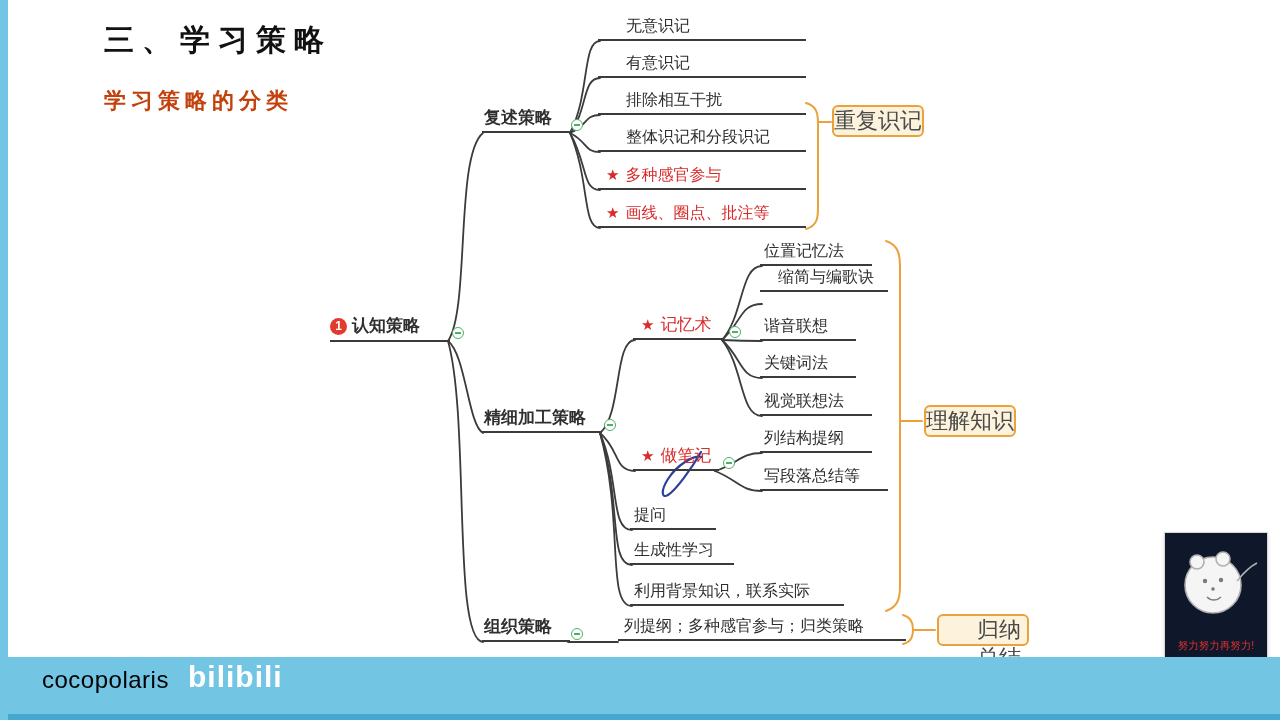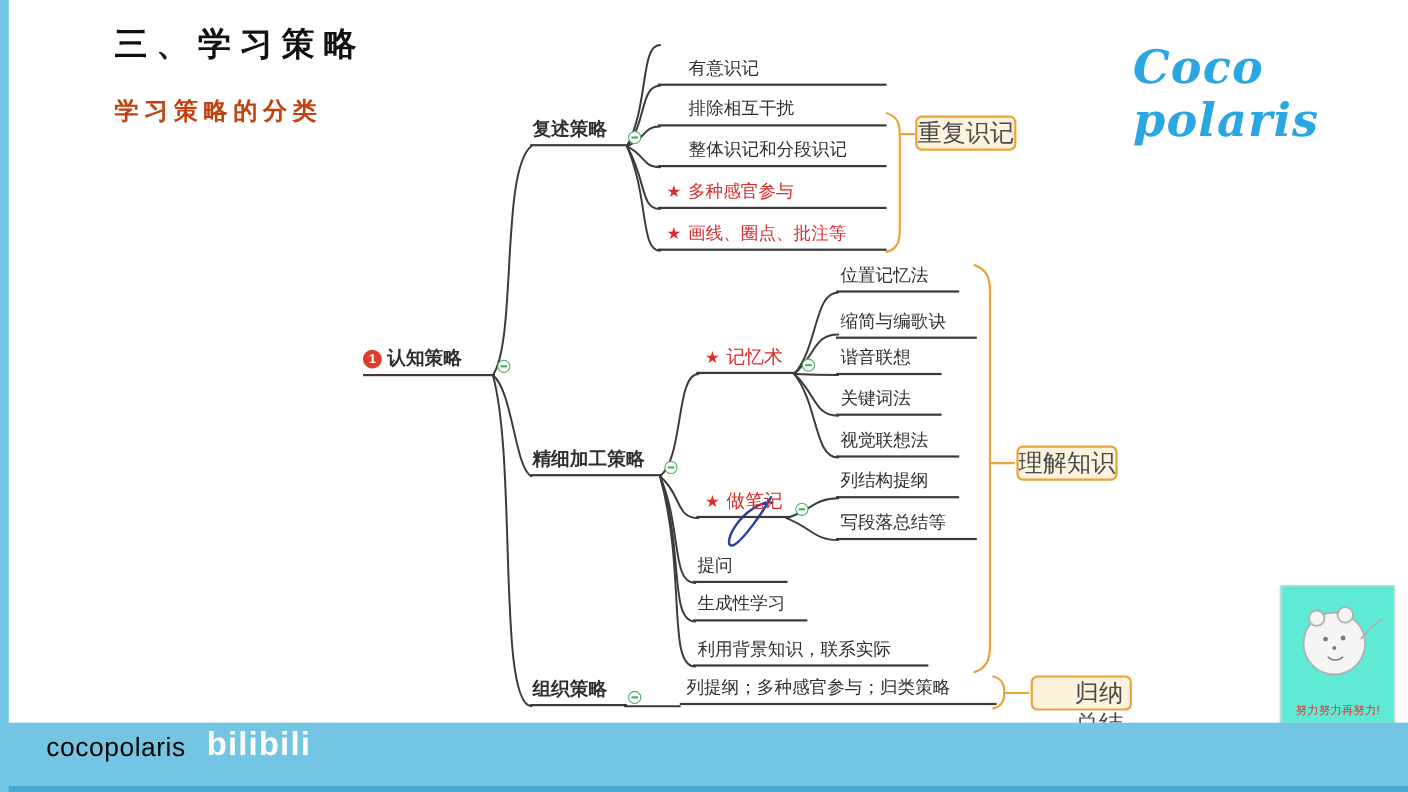--- a/index.html
+++ b/index.html
@@ -34,21 +34,21 @@
 
   .tag{position:absolute;width:92px;height:32px;border:2px solid #eaa23c;border-radius:6px;background:#fdf3dc;
        color:#4a4a4a;font-size:22px;text-align:center;line-height:28px;box-sizing:border-box;}
 
   .footer{position:absolute;left:0;top:657px;width:1280px;height:57px;background:#73c5e4;}
   .footer-edge{position:absolute;left:0;top:714px;width:1280px;height:6px;background:#45a9cf;}
   .left-strip{position:absolute;left:0;top:0;width:8px;height:720px;background:#73c5e4;}
   .brand{position:absolute;left:42px;top:666px;color:#000000;font-size:24px;letter-spacing:0.5px;}
   .bili{position:absolute;left:188px;top:660px;color:#fff;font-size:30px;font-weight:bold;letter-spacing:1px;}
 
-  .sticker{position:absolute;left:1164px;top:532px;width:104px;height:126px;background:#5eead4;
+  .sticker{position:absolute;left:1164px;top:532px;width:104px;height:126px;background:#0f172a;
            border:1px solid #d8d8d8;box-shadow:0 1px 3px rgba(0,0,0,.15);box-sizing:border-box;}
   .sticker-caption{position:absolute;left:0;right:0;bottom:4px;text-align:center;color:#e03030;font-size:10.5px;}
 </style>
 </head>
 <body>
 
 <div class="stage">
 
   <svg class="wires" width="1280" height="720" viewBox="0 0 1280 720">
     <g fill="none" stroke="#3b3b3b" stroke-width="1.8" stroke-linecap="round">
@@ -78,32 +78,32 @@
     <g fill="none" stroke="#eaa23c" stroke-width="2" stroke-linecap="round">
       <path d="M806,103 C817,106 818,114 818,124 L818,208 C818,218 817,226 806,229 M818,122 H831"></path>
       <path d="M886,241 C898,245 900,254 900,266 L900,586 C900,598 898,607 886,611 M900,421 H922"></path>
       <path d="M903,615 C911,617 913,622 913,629 C913,637 911,642 903,644 M913,630 H935"></path>
     </g>
     <path fill="none" stroke="#2b3f9e" stroke-width="2.2" stroke-linecap="round" d="M701,452 C692,468 676,490 668,495 C661,499 661,490 668,479 C677,465 693,455 702,457"></path>
   </svg>
 
   <div class="title">三、学习策略</div>
   <div class="subtitle">学习策略的分类</div>
-  <div class="watermark">Coco polaris</div>
 
   <div class="root">
     <span class="badge">1</span><span>认知策略</span>
   </div>
   <span class="collapse" style="left:452px;top:327px;"></span>
 
   <div class="node branch" style="left:482px;top:106px;width:90px;">
     <span>复述策略</span>
   </div>
   <span class="collapse" style="left:571px;top:119px;"></span>
 
+  <div class="node leaf pad" style="left:598px;top:15px;width:208px;"><span>无意识记</span></div>
   <div class="node leaf pad" style="left:598px;top:52px;width:208px;"><span>有意识记</span></div>
   <div class="node leaf pad" style="left:598px;top:89px;width:208px;"><span>排除相互干扰</span></div>
   <div class="node leaf pad" style="left:598px;top:126px;width:208px;"><span>整体识记和分段识记</span></div>
   <div class="node leaf starred red" style="left:598px;top:164px;width:208px;">
     <span class="star">★</span><span>多种感官参与</span>
   </div>
   <div class="node leaf starred red" style="left:598px;top:202px;width:208px;">
     <span class="star">★</span><span>画线、圈点、批注等</span>
   </div>
   <div class="tag" style="left:832px;top:105px;"><span>重复识记</span></div>
@@ -112,21 +112,21 @@
     <span>精细加工策略</span>
   </div>
   <span class="collapse" style="left:604px;top:419px;"></span>
 
   <div class="node leaf sub red" style="left:633px;top:313px;width:90px;">
     <span class="star">★</span><span>记忆术</span>
   </div>
   <span class="collapse" style="left:729px;top:326px;"></span>
 
   <div class="node leaf" style="left:760px;top:240px;width:112px;"><span>位置记忆法</span></div>
-  <div class="node leaf" style="left:760px;top:282px;width:128px;"><span>缩简与编歌诀</span></div>
+  <div class="node leaf" style="left:760px;top:266px;width:128px;text-align:center;"><span>缩简与编歌诀</span></div>
   <div class="node leaf" style="left:760px;top:315px;width:96px;"><span>谐音联想</span></div>
   <div class="node leaf" style="left:760px;top:352px;width:96px;"><span>关键词法</span></div>
   <div class="node leaf" style="left:760px;top:390px;width:112px;"><span>视觉联想法</span></div>
 
   <div class="node leaf sub red" style="left:633px;top:444px;width:86px;">
     <span class="star">★</span><span>做笔记</span>
   </div>
   <span class="collapse" style="left:723px;top:457px;"></span>
 
   <div class="node leaf" style="left:760px;top:427px;width:112px;"><span>列结构提纲</span></div>

